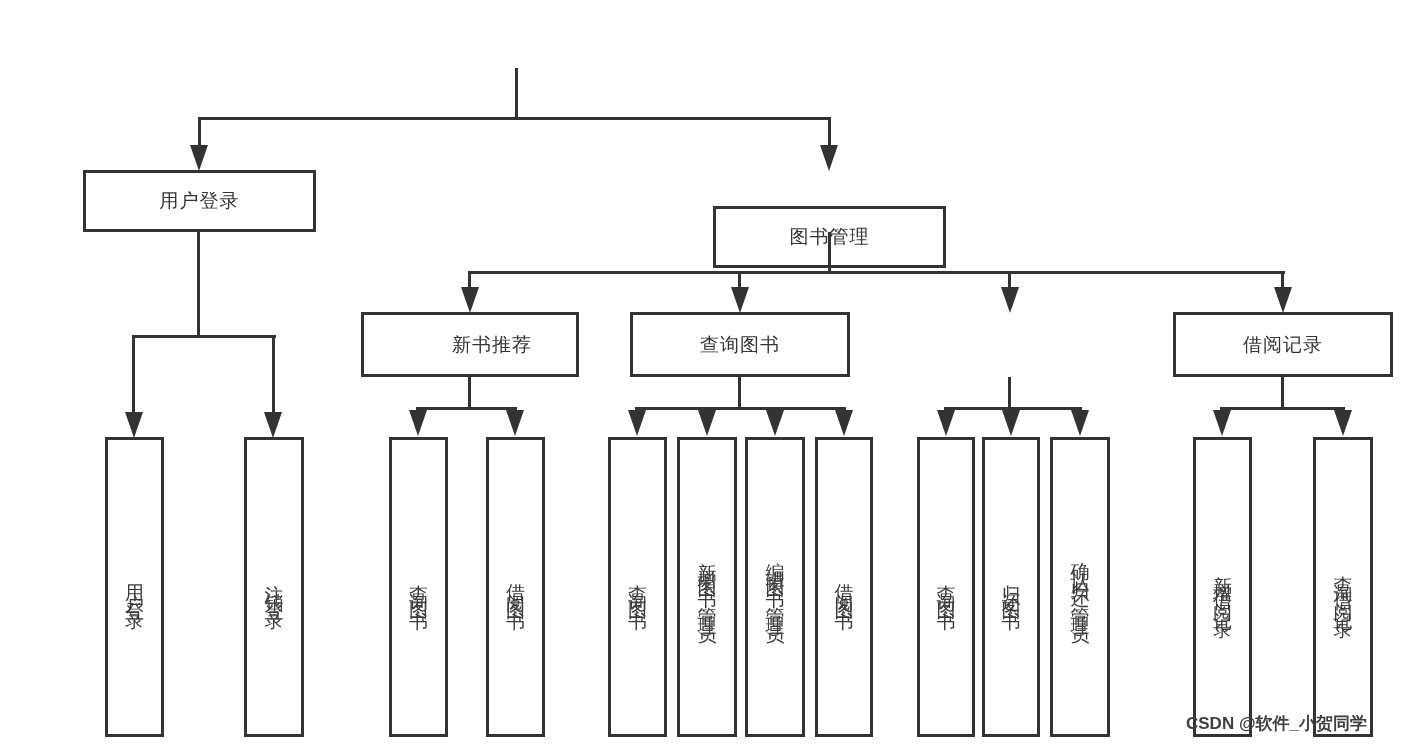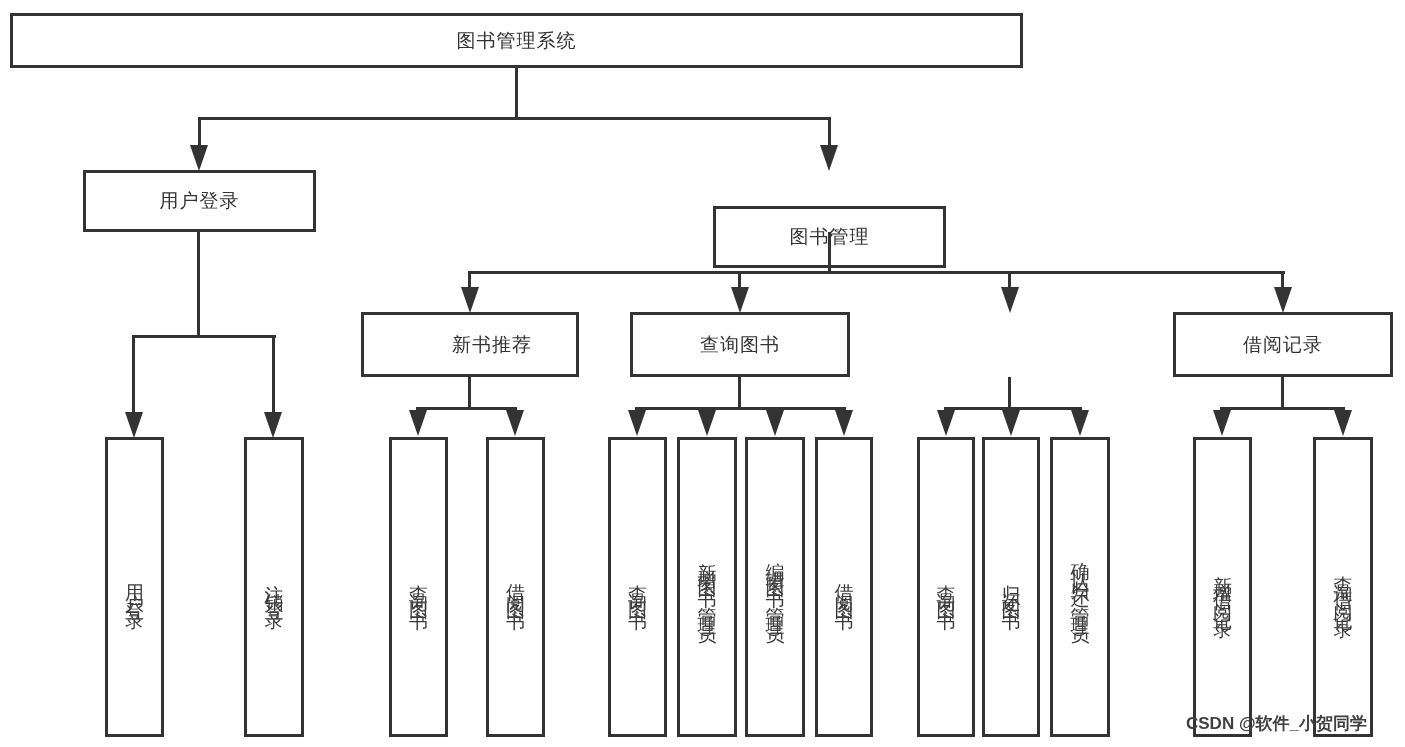--- a/index.html
+++ b/index.html
@@ -37,23 +37,20 @@
   .watermark{
     position:absolute;left:1186px;top:712px;
     font-size:17px;color:#404040;white-space:nowrap;z-index:5;font-weight:bold;
   }
 </style>
 </head>
 <body>
 
 <div id="canvas">
 
-  <div class="box" style="left:10px;top:13px;width:1013px;height:55px;">
-    <span class="hlabel">图书管理系统</span>
-  </div>
 
   <div class="line" style="left:515px;top:68px;width:3px;height:51px;"></div>
   <div class="line" style="left:198px;top:117px;width:633px;height:3px;"></div>
   <div class="line" style="left:198px;top:117px;width:3px;height:28px;"></div>
   <div class="arw" style="left:190px;top:145px;"></div>
   <div class="line" style="left:828px;top:117px;width:3px;height:28px;"></div>
   <div class="arw" style="left:820px;top:145px;"></div>
 
   <div class="box" style="left:83px;top:170px;width:233px;height:62px;">
     <span class="hlabel">用户登录</span>

